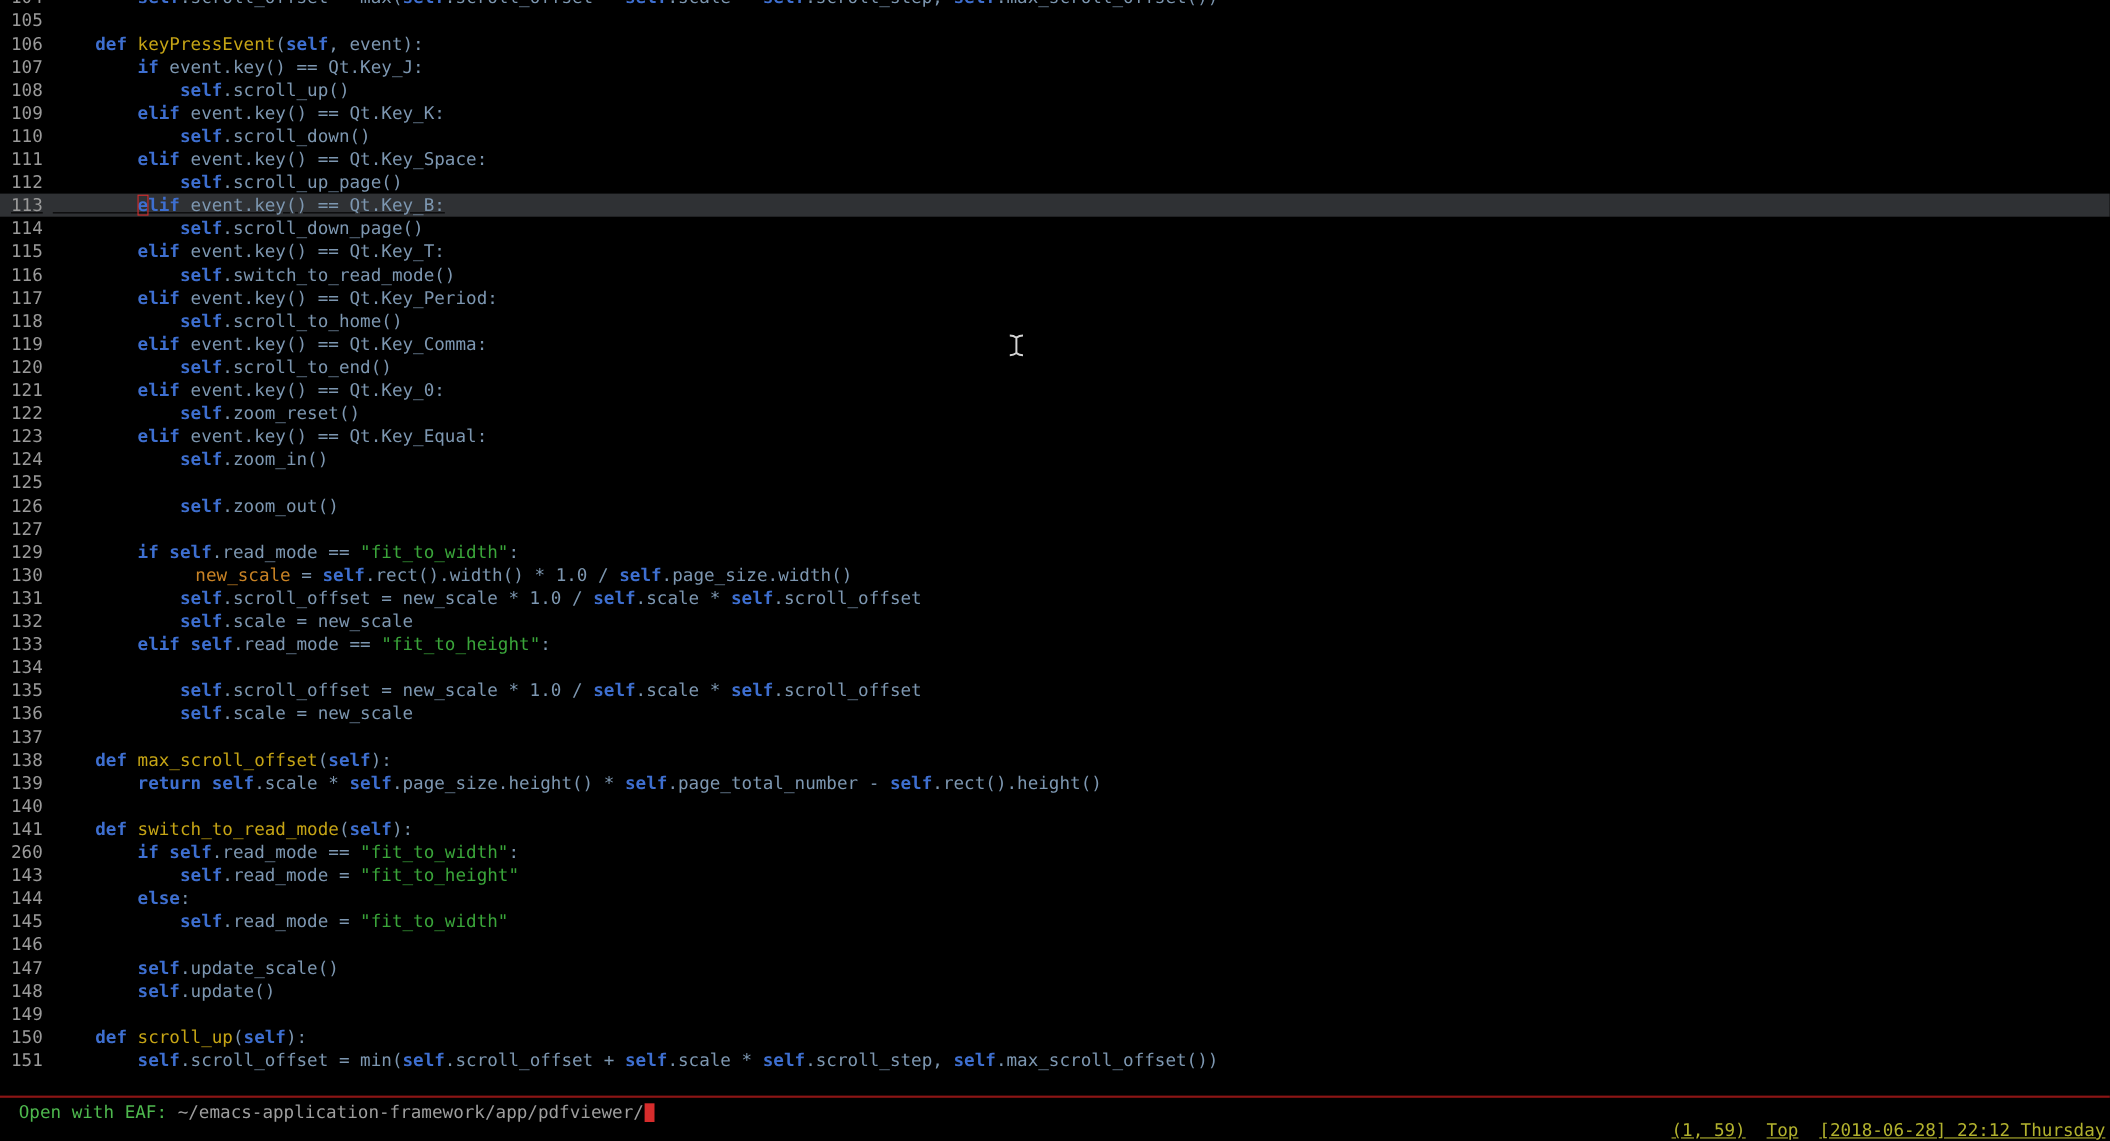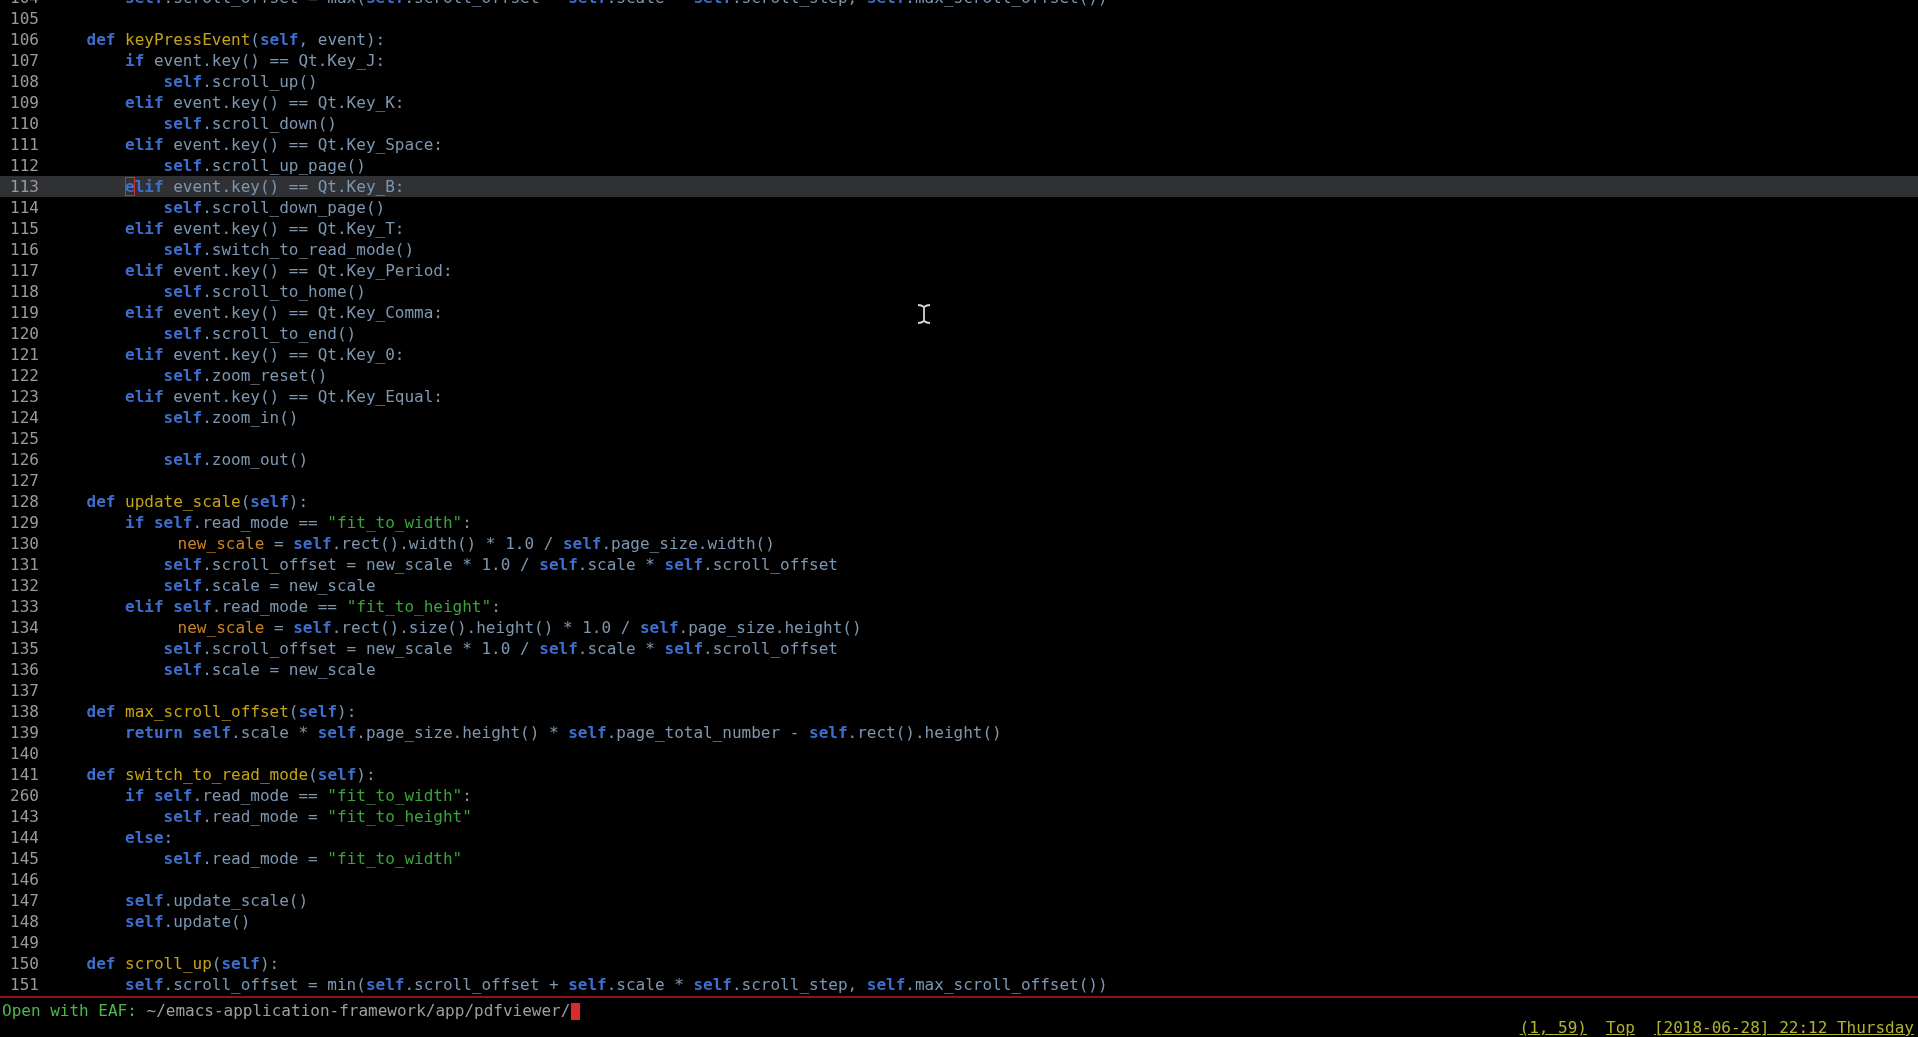--- a/index.html
+++ b/index.html
@@ -6,37 +6,37 @@
     --bg:#000000; --fg:#7d97b1; --keyword:#3e6fd0; --self:#3e6fd0; --function:#c5a415;
     --string:#3aa53a; --variable:#c98325; --line-number:#9a9a9a; --hl-line:#2f3134;
     --mode-line:#8b1515; --prompt:#4eb84e; --input:#9e9e9e; --cursor:#d62c2c; --tray:#b2b22e;
   }
   html,body{margin:0;padding:0;}
   body{
     width:1918px;height:1037px;overflow:hidden;position:relative;
     background:var(--bg);
     font-family:"DejaVu Sans Mono",monospace;font-size:16px;
   }
-  .editor{position:absolute;left:0;top:0;right:0;height:996px;overflow:hidden;}
+  .editor{position:absolute;left:0;top:0;right:0;height:996px;overflow:hidden;text-decoration:underline;}
   .code-line{display:flex;height:21px;line-height:21px;position:relative;white-space:pre;}
   .code-line.partial{margin-top:-13px;}
   .code-line.hl{background:var(--hl-line);}
   .gutter{display:inline-block;box-sizing:border-box;width:48px;padding-left:10px;
     flex:0 0 48px;color:var(--line-number);}
   .code-text{white-space:pre;color:var(--fg);}
   .tok-k{color:var(--keyword);font-weight:bold;}
   .tok-s{color:var(--self);font-weight:bold;}
   .tok-f{color:var(--function);}
   .tok-g{color:var(--string);}
   .tok-v{color:var(--variable);margin-left:14px;}
   .tok-d{color:var(--fg);}
   .hollow-cursor{position:absolute;top:1px;width:10px;height:19px;box-sizing:border-box;
     border:1px solid var(--cursor);}
   .mode-line{position:absolute;left:0;right:0;top:996px;height:2px;background:var(--mode-line);}
-  .echo-area{position:absolute;left:0;top:998px;right:0;bottom:0;padding:3px 4px 0 2px;}
+  .echo-area{position:absolute;left:0;top:998px;right:0;bottom:0;padding:3px 4px 0 17px;}
   .echo-row{line-height:19px;white-space:pre;}
   .mb-prompt{color:var(--prompt);}
   .mb-input{color:var(--input);}
   .mb-cursor{display:inline-block;width:9px;height:17px;background:var(--cursor);
     vertical-align:text-bottom;margin-left:1px;}
   .tray{position:absolute;right:4px;bottom:1px;color:var(--tray);white-space:pre;line-height:16px;}
   .tray span{margin-left:19px;text-decoration:underline;}
   .tray span:first-child{margin-left:0;}
   .mouse-pointer{position:absolute;left:915px;top:303px;width:18px;height:22px;pointer-events:none;}
 </style>
@@ -61,27 +61,26 @@
     <div class="code-line"><span class="gutter">118</span><span class="code-text"><span class="tok-d">            </span><span class="tok-s">self</span><span class="tok-d">.scroll_to_home()</span></span></div>
     <div class="code-line"><span class="gutter">119</span><span class="code-text"><span class="tok-d">        </span><span class="tok-k">elif</span><span class="tok-d"> event.key() == Qt.Key_Comma:</span></span></div>
     <div class="code-line"><span class="gutter">120</span><span class="code-text"><span class="tok-d">            </span><span class="tok-s">self</span><span class="tok-d">.scroll_to_end()</span></span></div>
     <div class="code-line"><span class="gutter">121</span><span class="code-text"><span class="tok-d">        </span><span class="tok-k">elif</span><span class="tok-d"> event.key() == Qt.Key_0:</span></span></div>
     <div class="code-line"><span class="gutter">122</span><span class="code-text"><span class="tok-d">            </span><span class="tok-s">self</span><span class="tok-d">.zoom_reset()</span></span></div>
     <div class="code-line"><span class="gutter">123</span><span class="code-text"><span class="tok-d">        </span><span class="tok-k">elif</span><span class="tok-d"> event.key() == Qt.Key_Equal:</span></span></div>
     <div class="code-line"><span class="gutter">124</span><span class="code-text"><span class="tok-d">            </span><span class="tok-s">self</span><span class="tok-d">.zoom_in()</span></span></div>
     <div class="code-line"><span class="gutter">125</span></div>
     <div class="code-line"><span class="gutter">126</span><span class="code-text"><span class="tok-d">            </span><span class="tok-s">self</span><span class="tok-d">.zoom_out()</span></span></div>
     <div class="code-line"><span class="gutter">127</span><span class="code-text"></span></div>
-    <div class="code-line"><span class="gutter">128</span><span class="code-text"><span class="tok-d">    </span><span class="tok-k">def</span><span class="tok-d"> </span><span class="tok-f">update_scale</span><span class="tok-d">(</span><span class="tok-s">self</span><span class="tok-d">):</span></span></div>
     <div class="code-line"><span class="gutter">129</span><span class="code-text"><span class="tok-d">        </span><span class="tok-k">if</span><span class="tok-d"> </span><span class="tok-s">self</span><span class="tok-d">.read_mode == </span><span class="tok-g">"fit_to_width"</span><span class="tok-d">:</span></span></div>
     <div class="code-line"><span class="gutter">130</span><span class="code-text"><span class="tok-d">            </span><span class="tok-v">new_scale</span><span class="tok-d"> = </span><span class="tok-s">self</span><span class="tok-d">.rect().width() * 1.0 / </span><span class="tok-s">self</span><span class="tok-d">.page_size.width()</span></span></div>
     <div class="code-line"><span class="gutter">131</span><span class="code-text"><span class="tok-d">            </span><span class="tok-s">self</span><span class="tok-d">.scroll_offset = new_scale * 1.0 / </span><span class="tok-s">self</span><span class="tok-d">.scale * </span><span class="tok-s">self</span><span class="tok-d">.scroll_offset</span></span></div>
     <div class="code-line"><span class="gutter">132</span><span class="code-text"><span class="tok-d">            </span><span class="tok-s">self</span><span class="tok-d">.scale = new_scale</span></span></div>
     <div class="code-line"><span class="gutter">133</span><span class="code-text"><span class="tok-d">        </span><span class="tok-k">elif</span><span class="tok-d"> </span><span class="tok-s">self</span><span class="tok-d">.read_mode == </span><span class="tok-g">"fit_to_height"</span><span class="tok-d">:</span></span></div>
-    <div class="code-line"><span class="gutter">134</span><span class="code-text"><span class="tok-d">            </span><span class="tok-v">new_scale</span><span class="tok-d"> = </span><span class="tok-s">self</span><span class="tok-d">.rect().size().height() * 1.0 / </span><span class="tok-s">self</span><span class="tok-d">.page_size.height()</span></span></div>
+    <div class="code-line"><span class="gutter">134</span></div>
     <div class="code-line"><span class="gutter">135</span><span class="code-text"><span class="tok-d">            </span><span class="tok-s">self</span><span class="tok-d">.scroll_offset = new_scale * 1.0 / </span><span class="tok-s">self</span><span class="tok-d">.scale * </span><span class="tok-s">self</span><span class="tok-d">.scroll_offset</span></span></div>
     <div class="code-line"><span class="gutter">136</span><span class="code-text"><span class="tok-d">            </span><span class="tok-s">self</span><span class="tok-d">.scale = new_scale</span></span></div>
     <div class="code-line"><span class="gutter">137</span><span class="code-text"></span></div>
     <div class="code-line"><span class="gutter">138</span><span class="code-text"><span class="tok-d">    </span><span class="tok-k">def</span><span class="tok-d"> </span><span class="tok-f">max_scroll_offset</span><span class="tok-d">(</span><span class="tok-s">self</span><span class="tok-d">):</span></span></div>
     <div class="code-line"><span class="gutter">139</span><span class="code-text"><span class="tok-d">        </span><span class="tok-k">return</span><span class="tok-d"> </span><span class="tok-s">self</span><span class="tok-d">.scale * </span><span class="tok-s">self</span><span class="tok-d">.page_size.height() * </span><span class="tok-s">self</span><span class="tok-d">.page_total_number - </span><span class="tok-s">self</span><span class="tok-d">.rect().height()</span></span></div>
     <div class="code-line"><span class="gutter">140</span><span class="code-text"></span></div>
     <div class="code-line"><span class="gutter">141</span><span class="code-text"><span class="tok-d">    </span><span class="tok-k">def</span><span class="tok-d"> </span><span class="tok-f">switch_to_read_mode</span><span class="tok-d">(</span><span class="tok-s">self</span><span class="tok-d">):</span></span></div>
     <div class="code-line"><span class="gutter">260</span><span class="code-text"><span class="tok-d">        </span><span class="tok-k">if</span><span class="tok-d"> </span><span class="tok-s">self</span><span class="tok-d">.read_mode == </span><span class="tok-g">"fit_to_width"</span><span class="tok-d">:</span></span></div>
     <div class="code-line"><span class="gutter">143</span><span class="code-text"><span class="tok-d">            </span><span class="tok-s">self</span><span class="tok-d">.read_mode = </span><span class="tok-g">"fit_to_height"</span></span></div>
     <div class="code-line"><span class="gutter">144</span><span class="code-text"><span class="tok-d">        </span><span class="tok-k">else</span><span class="tok-d">:</span></span></div>

